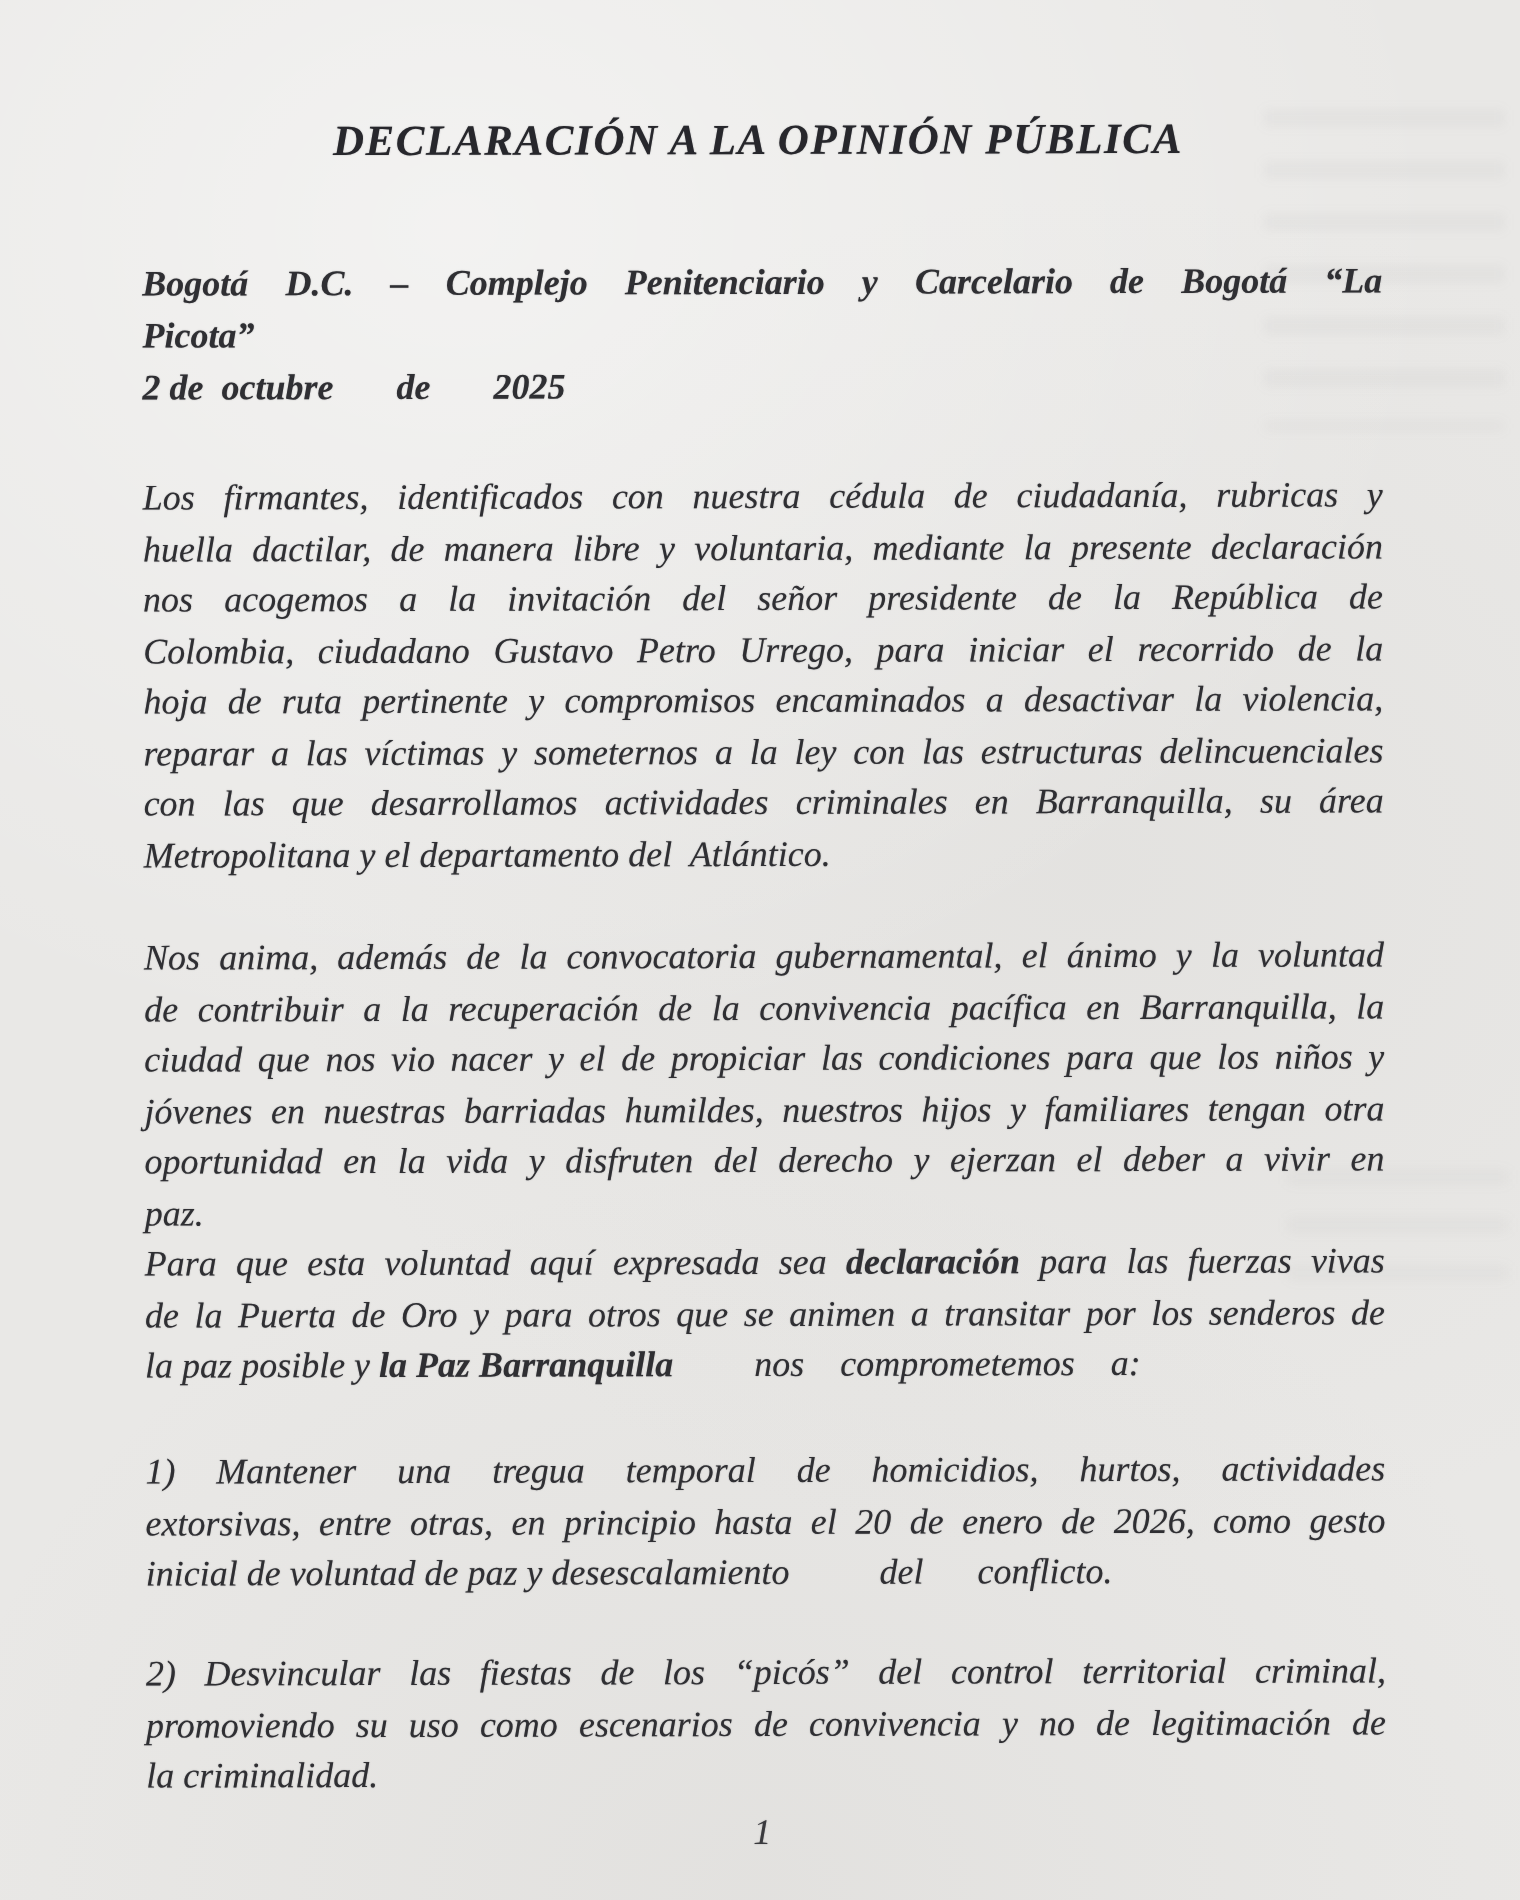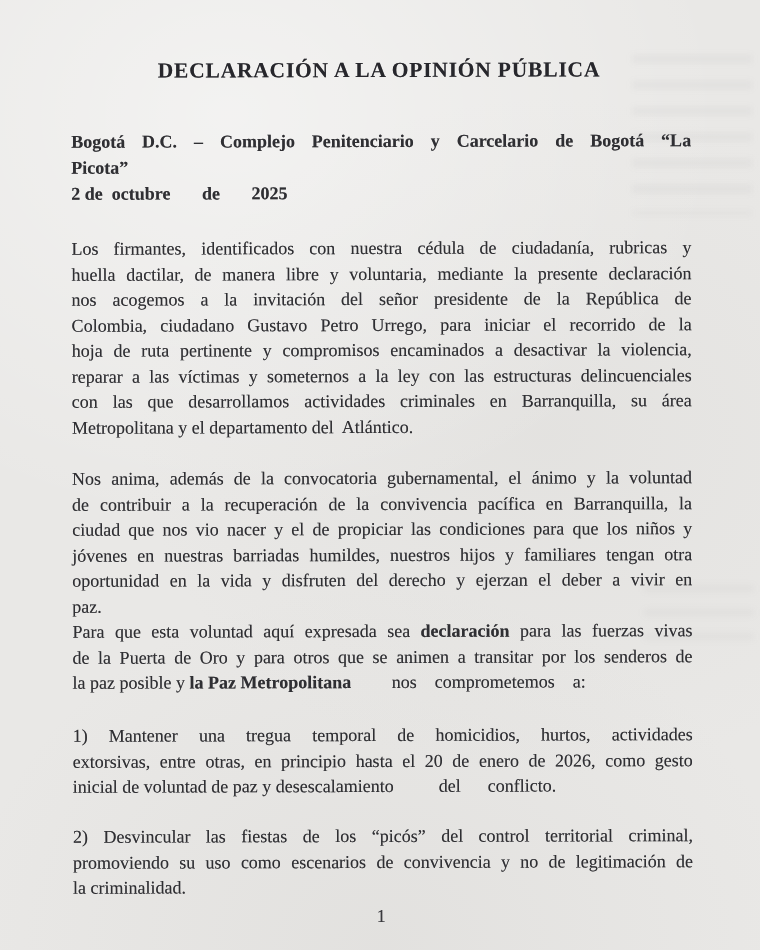--- a/index.html
+++ b/index.html
@@ -5,21 +5,21 @@
   html,body{margin:0;padding:0;}
   body{
     width:760px;height:950px;overflow:hidden;
     font-family:"Liberation Serif","DejaVu Serif",serif;
     background:
       radial-gradient(120% 80% at 30% 12%, rgba(255,255,255,0.45), rgba(255,255,255,0) 55%),
       radial-gradient(90% 60% at 72% 46%, rgba(198,196,192,0.16), rgba(198,196,192,0) 60%),
       radial-gradient(100% 70% at 50% 100%, rgba(185,183,179,0.14), rgba(185,183,179,0) 55%),
       #e9e8e6;
   }
-  .photo{position:relative;width:760px;height:950px;}
+  .photo{position:relative;width:760px;height:950px;font-style:italic;}
   .page{
     position:absolute;inset:0;
     transform:rotate(-0.15deg);
     color:#2f2f33;
     text-shadow:0 0 0.6px rgba(47,47,52,0.5);
   }
   .title{
     position:absolute;top:58px;left:0;right:0;
     text-align:center;
     font-weight:bold;font-size:21.5px;letter-spacing:0.8px;
@@ -77,21 +77,21 @@
           <div class="ln j">Nos anima, además de la convocatoria gubernamental, el ánimo y la voluntad</div>
           <div class="ln j">de contribuir a la recuperación de la convivencia pacífica en Barranquilla, la</div>
           <div class="ln j">ciudad que nos vio nacer y el de propiciar las condiciones para que los niños y</div>
           <div class="ln j">jóvenes en nuestras barriadas humildes, nuestros hijos y familiares tengan otra</div>
           <div class="ln j">oportunidad en la vida y disfruten del derecho y ejerzan el deber a vivir en</div>
           <div class="ln p">paz.</div>
         </div>
         <div class="blk blk3">
           <div class="ln j">Para que esta voluntad aquí expresada sea <b>declaración</b> para las fuerzas vivas</div>
           <div class="ln j">de la Puerta de Oro y para otros que se animen a transitar por los senderos de</div>
-          <div class="ln p">la paz posible y <b>la Paz Metropolitana</b>         nos    comprometemos    a:</div>
+          <div class="ln p">la paz posible y <b>la Paz Barranquilla</b>         nos    comprometemos    a:</div>
         </div>
         <div class="blk blk4">
           <div class="ln j">1) Mantener una tregua temporal de homicidios, hurtos, actividades</div>
           <div class="ln j">extorsivas, entre otras, en principio hasta el 20 de enero de 2026, como gesto</div>
           <div class="ln p">inicial de voluntad de paz y desescalamiento          del      conflicto.</div>
         </div>
         <div class="blk blk5">
           <div class="ln j">2) Desvincular las fiestas de los “picós” del control territorial criminal,</div>
           <div class="ln j">promoviendo su uso como escenarios de convivencia y no de legitimación de</div>
           <div class="ln p">la criminalidad.</div>

